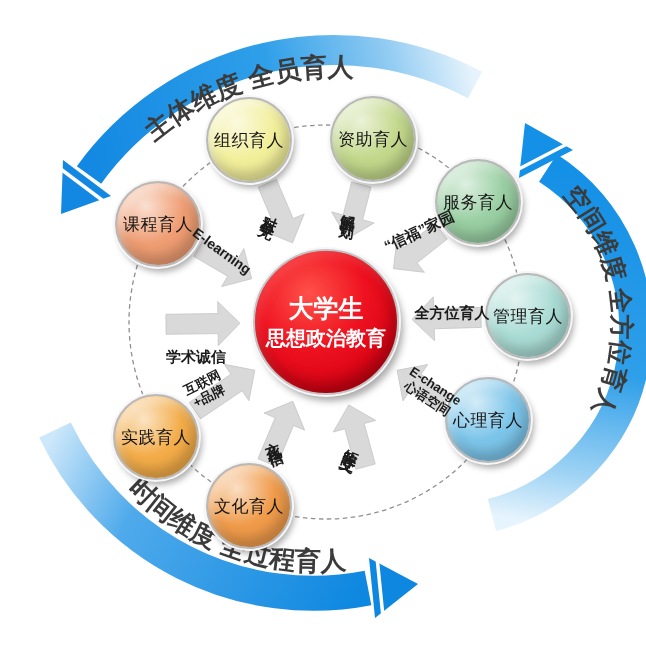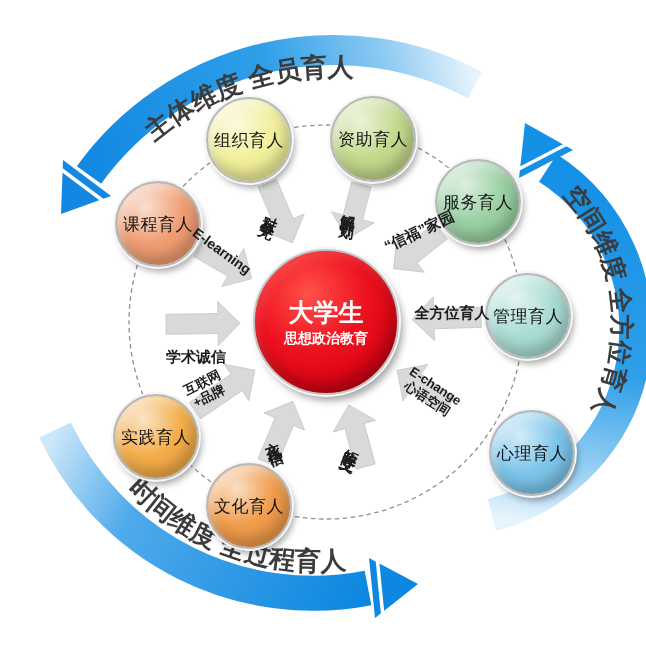--- a/index.html
+++ b/index.html
@@ -20,21 +20,21 @@
   
   #center-circle{
     position:absolute;left:253px;top:249px;width:146px;height:146px;border-radius:50%;
     background:radial-gradient(circle at 38% 30%, #ff5149 0%, #ee1220 42%, #dc0415 70%, #ad000e 100%);
     border:2px solid #c2c2c2;box-sizing:border-box;
     box-shadow:0 0 0 2px #f6f6f6, 4px 6px 7px rgba(40,40,40,.4),
                inset -5px -10px 14px rgba(0,0,0,.25), inset 4px 6px 10px rgba(255,120,120,.35);
     display:flex;flex-direction:column;align-items:center;justify-content:center;
   }
   #center-circle div{color:#ffffff;font-weight:bold;line-height:1.35;white-space:nowrap;}
-  .c1{font-size:25px;} .c2{font-size:14px;}
+  .c1{font-size:25px;} .c2{font-size:20px;}
   
   .sp{position:absolute;color:#1b1b1b;font-weight:600;font-size:15px;white-space:nowrap;text-align:center;line-height:1.15;}
   .v{writing-mode:vertical-rl;text-orientation:upright;letter-spacing:3px;}
   .sp0{left:275px;top:211px;transform:translate(-50%,-50%) rotate(22deg);}
   .sp1{left:350px;top:209px;transform:translate(-50%,-50%) rotate(8deg);}
   .sp2{left:419px;top:231px;transform:translate(-50%,-50%) rotate(-25deg);}
   .sp3{left:452px;top:313px;transform:translate(-50%,-50%);}
   .sp4{left:431px;top:393px;transform:translate(-50%,-50%) rotate(33deg);font-size:13px;}
   .sp5{left:356px;top:445px;transform:translate(-50%,-50%) rotate(22deg);}
   .sp6{left:269px;top:437px;transform:translate(-50%,-50%) rotate(-18deg);}
@@ -123,21 +123,21 @@
     </div>
   <div class="node" style="left: 206px; top: 97px; background: radial-gradient(circle at 35% 28%, rgba(255, 255, 255, 0.68) 0%, rgba(255, 255, 255, 0) 48%), rgb(242, 239, 155);">
       <span>组织育人</span>
     </div>
   <div class="node" style="left: 435px; top: 159px; background: radial-gradient(circle at 35% 28%, rgba(255, 255, 255, 0.68) 0%, rgba(255, 255, 255, 0) 48%), rgb(153, 207, 162);">
       <span>服务育人</span>
     </div>
   <div class="node" style="left: 485px; top: 273px; background: radial-gradient(circle at 35% 28%, rgba(255, 255, 255, 0.68) 0%, rgba(255, 255, 255, 0) 48%), rgb(169, 220, 212);">
       <span>管理育人</span>
     </div>
-  <div class="node" style="left: 445px; top: 410px; background: radial-gradient(circle at 35% 28%, rgba(255, 255, 255, 0.68) 0%, rgba(255, 255, 255, 0) 48%), rgb(124, 197, 234); margin-left: 44px;">
+  <div class="node" style="left: 445px; top: 377px; background: radial-gradient(circle at 35% 28%, rgba(255, 255, 255, 0.68) 0%, rgba(255, 255, 255, 0) 48%), rgb(124, 197, 234);">
       <span>心理育人</span>
     </div>
   <div class="node" style="left: 206px; top: 463px; background: radial-gradient(circle at 35% 28%, rgba(255, 255, 255, 0.68) 0%, rgba(255, 255, 255, 0) 48%), rgb(240, 155, 74);">
       <span>文化育人</span>
     </div>
   <div class="node" style="left: 113px; top: 394px; background: radial-gradient(circle at 35% 28%, rgba(255, 255, 255, 0.68) 0%, rgba(255, 255, 255, 0) 48%), rgb(243, 172, 72);">
       <span>实践育人</span>
     </div>
   <div class="node" style="left: 115px; top: 181px; background: radial-gradient(circle at 35% 28%, rgba(255, 255, 255, 0.68) 0%, rgba(255, 255, 255, 0) 48%), rgb(239, 157, 114); font-family: Liberation Mono, monospace;">
       <span>课程育人</span>

